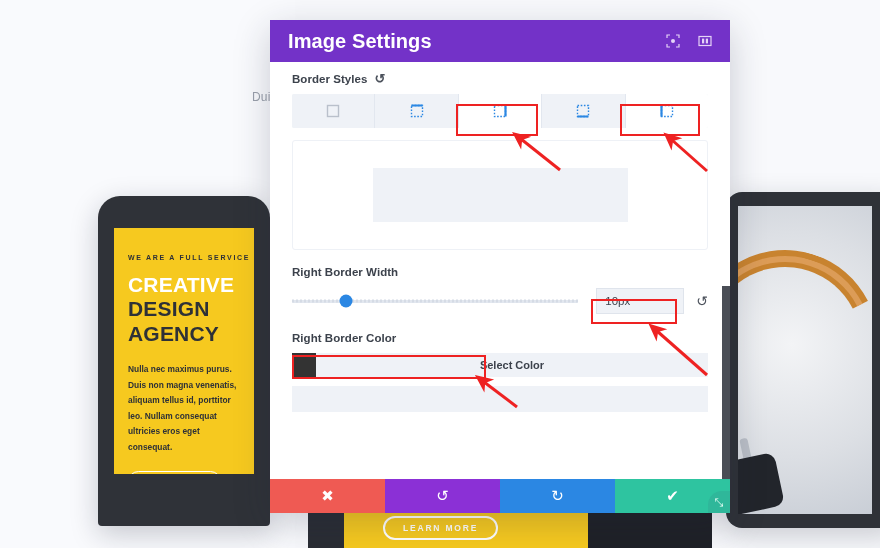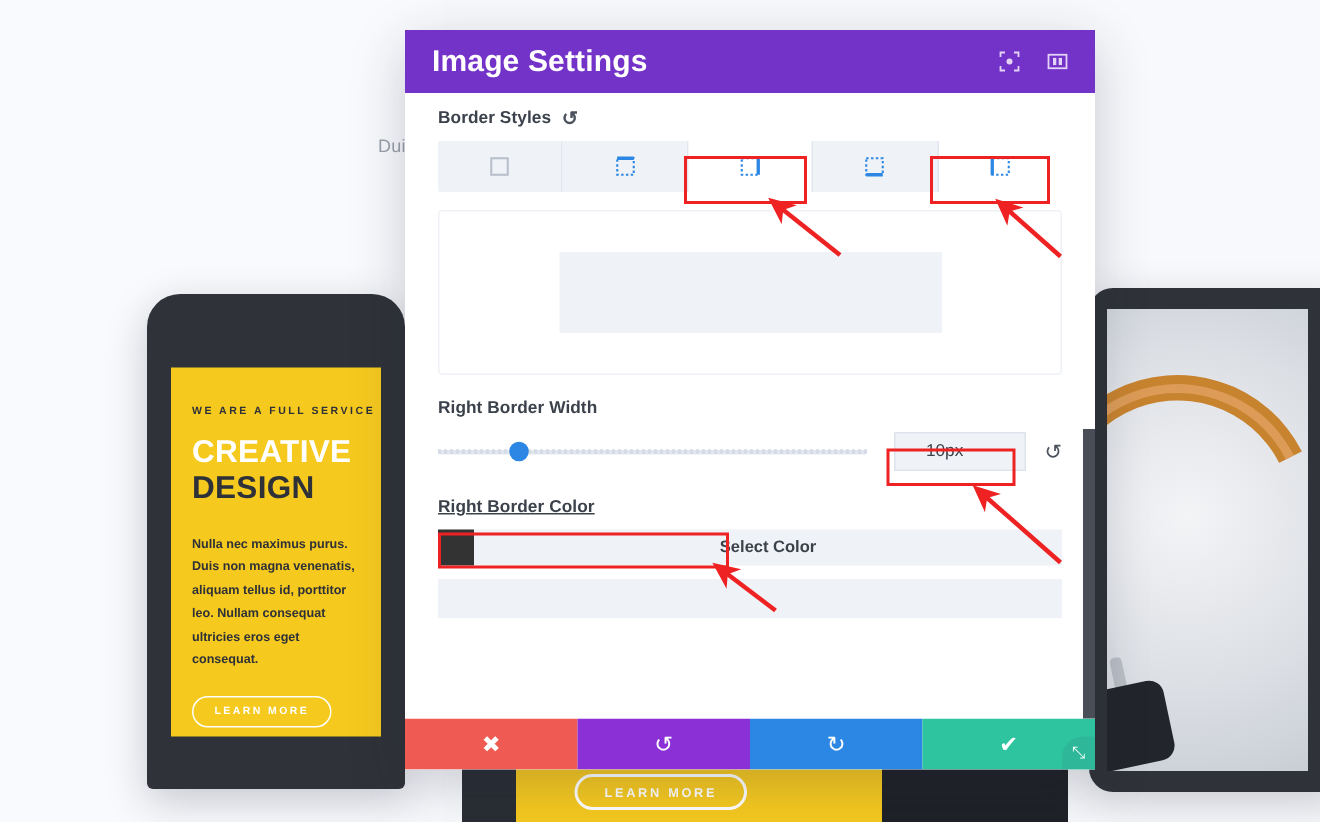--- a/index.html
+++ b/index.html
@@ -23,21 +23,21 @@
     font-size:12px; color:#9aa0ab; letter-spacing:.2px;
   }
 
   
   #phone {
     position:absolute; left:98px; top:196px; width:172px; height:330px;
     background:#2f3238; border-radius:22px 22px 4px 4px;
     box-shadow:0 8px 28px rgba(20,25,40,.22);
   }
   #phone-screen {
-    position:absolute; left:16px; top:49px; width:140px; height:246px;
+    position:absolute; left:16px; top:32px; width:140px; height:246px;
     background:#f6c91f; overflow:hidden;
   }
   #phone-eyebrow {
     margin:26px 0 0 14px; font-size:7px; font-weight:700;
     letter-spacing:1.7px; color:#2e3137;
   }
   #phone-h1 { margin:12px 0 0 14px; line-height:1.16; }
   #phone-h1 .l1 { display:block; font-size:21px; font-weight:800; color:#ffffff; letter-spacing:.2px;}
   #phone-h1 .l2, #phone-h1 .l3 { display:block; font-size:21px; font-weight:800; color:#2e3137; letter-spacing:.2px;}
   #phone-body {
@@ -169,27 +169,27 @@
     background-image:repeating-linear-gradient(to right,#d5dbe5 0 2px,transparent 2px 4px);
   }
   #slider-handle {
     position:absolute; left:19%; top:50%; transform:translate(-50%,-50%);
     width:13px; height:13px; border-radius:50%; background:#2b87e3;
     cursor:pointer;
   }
   #width-input {
     width:88px; height:26px; margin-left:18px;
     background:#eff2f7; border:1px solid #dfe4ec;
-    font-size:11.5px; color:#3c424c; padding:0 20px;
+    font-size:11.5px; color:#3c424c; padding:0 8px;
     display:flex; align-items:center; font-family:inherit;
   }
   #width-reset { margin-left:12px; color:#4c525c; font-size:14px; cursor:pointer; }
 
   
-  #color-label { margin-top:18px;text-decoration:underline; }
+  #color-label { margin-top:18px; }
   #color-picker-row {
     margin-top:9px; height:24px; display:flex; align-items:stretch;
     background:#eff2f7; width:100%;
   }
   #color-swatch { width:24px; background:#333333; cursor:pointer; }
   #color-select-btn {
     flex:1 1 auto; display:flex; align-items:center; justify-content:center;
     font-size:11px; font-weight:700; color:#3c424c; cursor:pointer;
   }
 
@@ -240,20 +240,21 @@
   <div id="bg-gradient-left"></div>
 
   <div id="bg-lorem">Dui</div>
 
   <div id="phone">
     <div id="phone-screen">
       <div id="phone-eyebrow">WE ARE A FULL SERVICE</div>
       <div id="phone-h1">
         <span class="l1">CREATIVE</span>
         <span class="l2">DESIGN</span>
+        <span class="l3">AGENCY</span>
       </div>
       <div id="phone-body">Nulla nec maximus purus. Duis non magna venenatis, aliquam tellus id, porttitor leo. Nullam consequat ultricies eros eget consequat.</div>
       <div id="phone-cta">LEARN MORE</div>
     </div>
   </div>
 
   <div id="tablet-left-edge"></div>
   <div id="tablet">
     <div id="tablet-screen">
       <div class="hp-band"></div>

